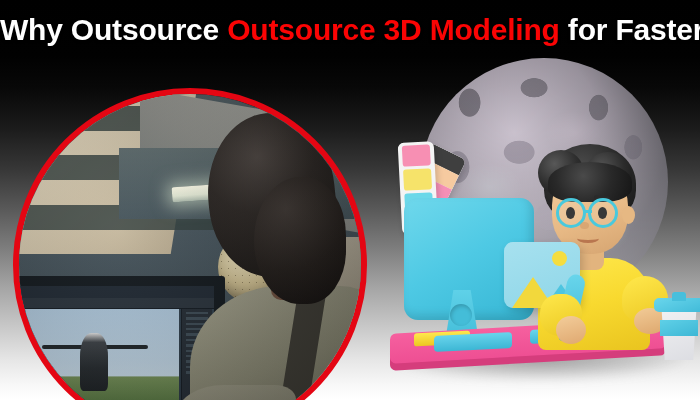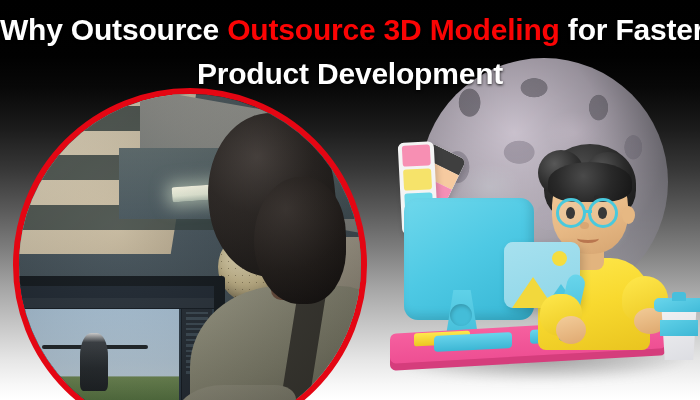--- a/index.html
+++ b/index.html
@@ -487,21 +487,20 @@
 </style>
 </head>
 <body>
 
 <div id="banner">
 
   <div id="headline">
     <span class="t-line">
       <span class="hl-white">Why Outsource </span><span class="hl-red">Outsource 3D Modeling</span><span class="hl-white"> for Faster</span>
     </span>
-    <span class="t-line hl-white">Product Development</span>
   </div>
 
   <div id="photo-circle">
     <div id="photo-inner">
       <div class="ph ph-room"></div>
       <div class="ph ph-wallL"></div>
       <div class="ph ph-blindA"></div>
       <div class="ph ph-blindB"></div>
       <div class="ph ph-blindC"></div>
       <div class="ph ph-ceil"></div>

